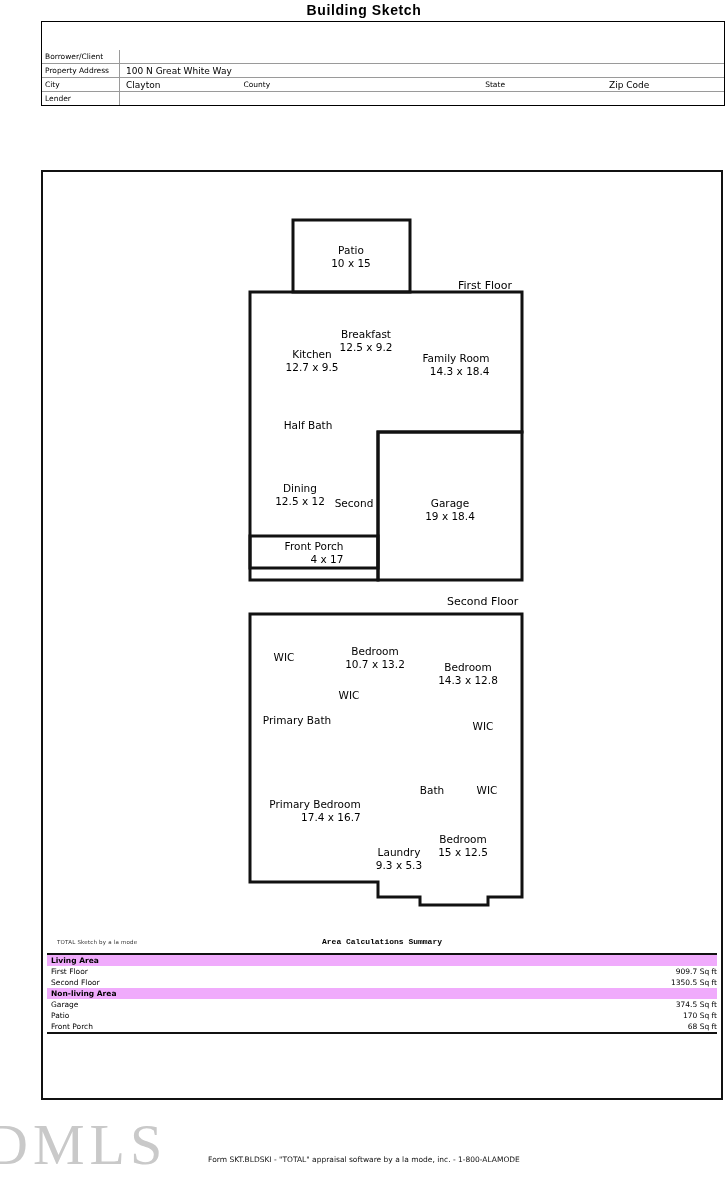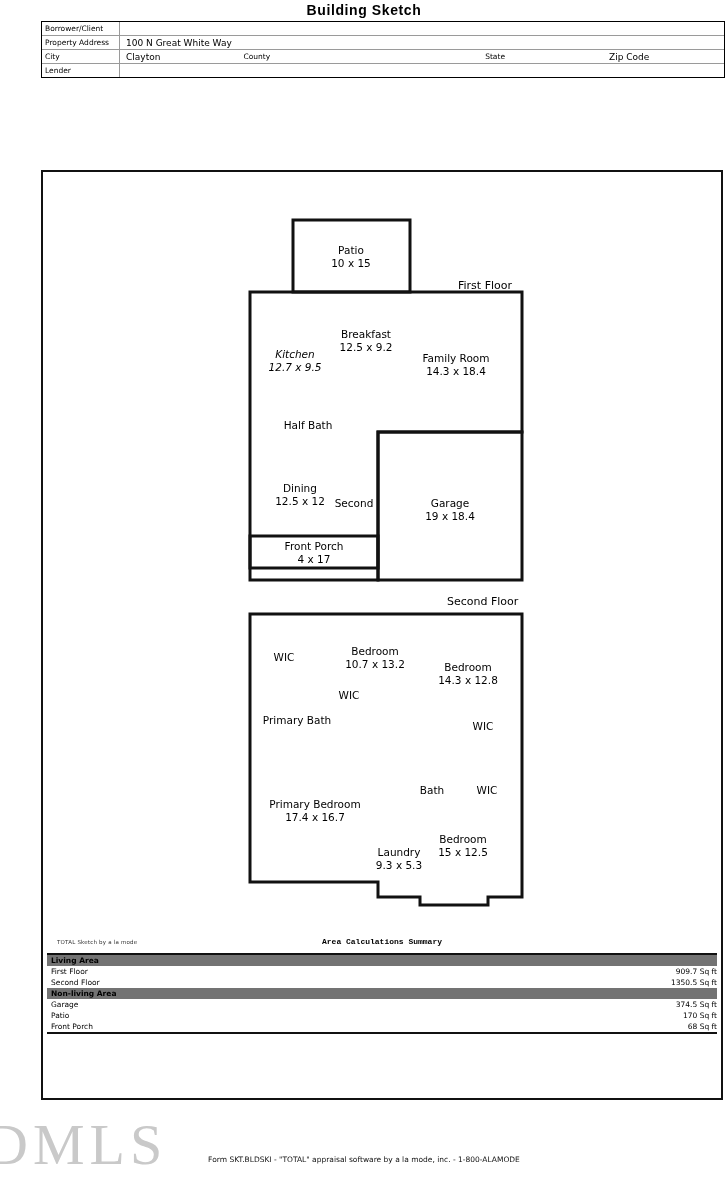--- a/index.html
+++ b/index.html
@@ -37,20 +37,21 @@
     top: 21px;
     width: 682px;
     border: 1px solid #000;
     border-collapse: collapse;
     background: #fff;
   }
   .hdr-table table {
     border-collapse: collapse;
     width: 100%;
     table-layout: fixed;
+    margin-top: 28px;
   }
   .hdr-table td {
     border-top: 1px solid #9a9a9a;
     border-right: 1px solid #9a9a9a;
     height: 13px;
     padding: 0 0 0 3px;
     font-size: 7.5px;
     font-family: "DejaVu Sans", sans-serif;
     vertical-align: middle;
     white-space: nowrap;
@@ -99,21 +100,21 @@
   .room-label {
     position: absolute;
     font-size: 10.5px;
     line-height: 12.5px;
     font-family: "DejaVu Sans", sans-serif;
     color: #000;
     text-align: center;
     white-space: nowrap;
     transform: translateX(-50%);
   }
-  .room-label .dim { display: block; }
+  .room-label .dim { display: block; text-align: right; }
 
   
   .calc-wrap {
     position: absolute;
     left: 0px;
     top: 765px;
     width: 678px;
   }
   .calc-topline {
     position: relative;
@@ -153,21 +154,21 @@
   }
   .calc-table td {
     font-size: 7.5px;
     font-family: "DejaVu Sans", sans-serif;
     height: 11px;
     padding: 0 0 0 4px;
     vertical-align: middle;
     white-space: nowrap;
   }
   .calc-table tr.section td {
-    background: #737373;
+    background: #f0abfc;
     font-weight: bold;
   }
   .calc-table tr.total td { font-weight: bold; }
   .calc-table td.amount {
     width: 220px;
     text-align: right;
     padding-right: 0;
   }
 
   
@@ -249,21 +250,21 @@
   </div>
 
   <div class="floor-caption" style="left:415px; top:107px;">First Floor</div>
   <div class="floor-caption" style="left:404px; top:423px;">Second Floor</div>
 
   <div class="room-label" style="left:308px; top:72px;">
     <span>Patio</span>
     <span class="dim">10 x 15</span>
   </div>
 
-  <div class="room-label" style="left:252px; top:176px;font-style:italic;">
+  <div class="room-label" style="left:269px; top:176px;">
     <span>Kitchen</span>
     <span class="dim">12.7 x 9.5</span>
   </div>
 
   <div class="room-label" style="left:323px; top:156px;">
     <span>Breakfast</span>
     <span class="dim">12.5 x 9.2</span>
   </div>
 
   <div class="room-label" style="left:413px; top:180px;">

